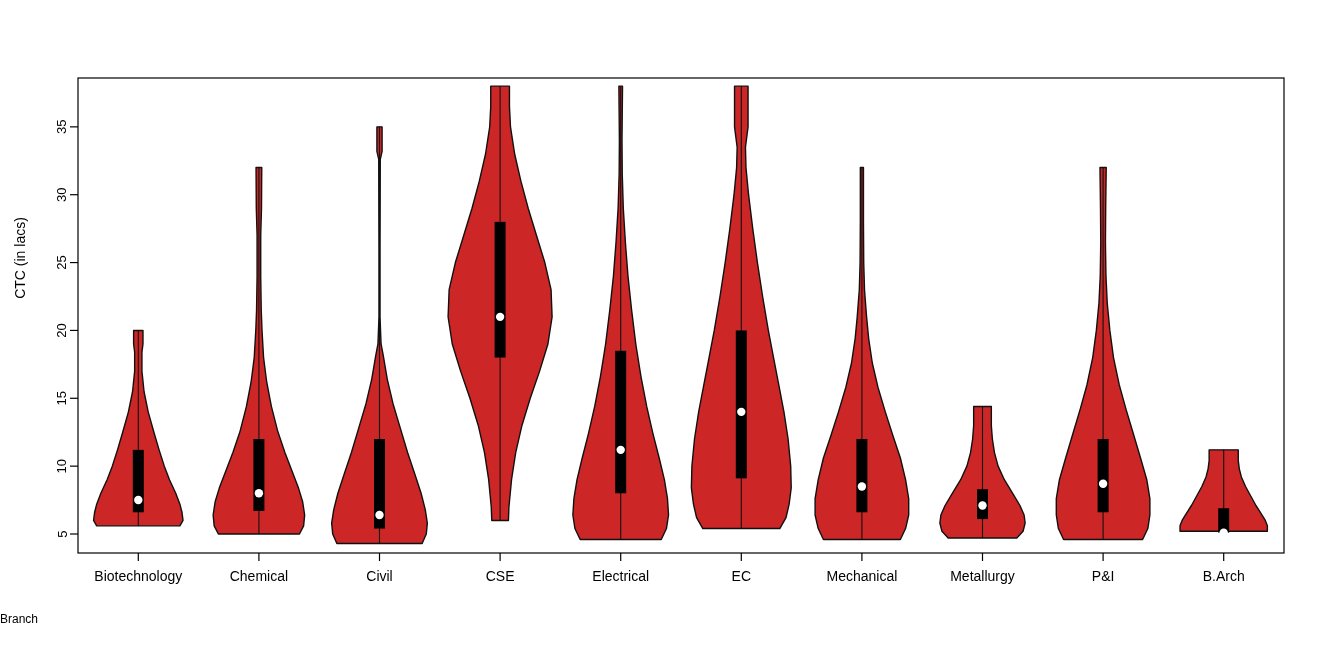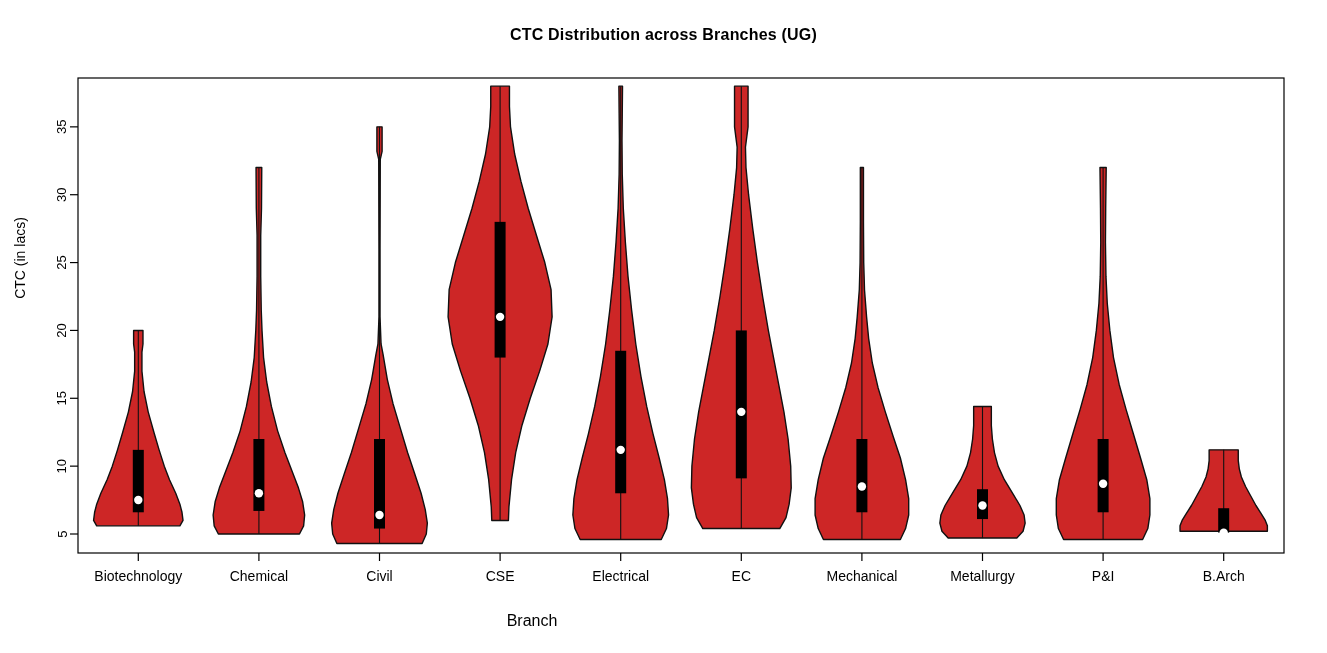--- a/index.html
+++ b/index.html
@@ -27,22 +27,22 @@
     text-align: center;
     font-size: 16px;
     font-weight: bold;
     letter-spacing: 0.2px;
   }
   #x-axis-title {
     position: absolute;
     top: 612px;
     left: 0;
     width: 1064px;
-    text-align: center;
-    font-size: 16px;
+    text-align: left;
+    font-size: 12px;
   }
   #y-axis-title {
     position: absolute;
     left: -60px;
     top: 250px;
     width: 160px;
     text-align: center;
     font-size: 14px;
     transform: rotate(-90deg);
     transform-origin: center center;
@@ -81,21 +81,20 @@
   .median-dot {
     fill: #ffffff;
     stroke: none;
   }
 </style>
 </head>
 <body>
 
 <div id="chart-root">
 
-  <div id="plot-title">CTC Distribution across Branches (UG)</div>
 
   <div id="y-axis-title">CTC (in lacs)</div>
 
   <div id="x-axis-title">Branch</div>
 
   <svg id="violin-svg" width="1327" height="653">
     <g id="violins-layer">
         <g>
           <path d="M179.90,525.86 L183.02,520.43 L181.98,512.29 L179.90,504.14 L175.74,493.29 L169.50,479.71 L164.30,466.14 L159.10,449.86 L153.90,432.21 L148.18,411.86 L144.02,391.50 L141.94,371.14 L141.94,352.14 L142.98,344.00 L142.98,330.43 L133.62,330.43 L133.62,344.00 L134.66,352.14 L134.66,371.14 L132.58,391.50 L128.42,411.86 L122.70,432.21 L117.50,449.86 L112.30,466.14 L107.10,479.71 L100.86,493.29 L96.70,504.14 L94.62,512.29 L93.58,520.43 L96.70,525.86 Z" fill="#CD2626" stroke="#111111" stroke-width="1.4" stroke-linejoin="round" class="violin-body"></path>
           <line x1="138.3" x2="138.3" y1="330.42857142857144" y2="525.8571428571429" stroke="#111111" stroke-width="1.1" class="whisker-line"></line>

